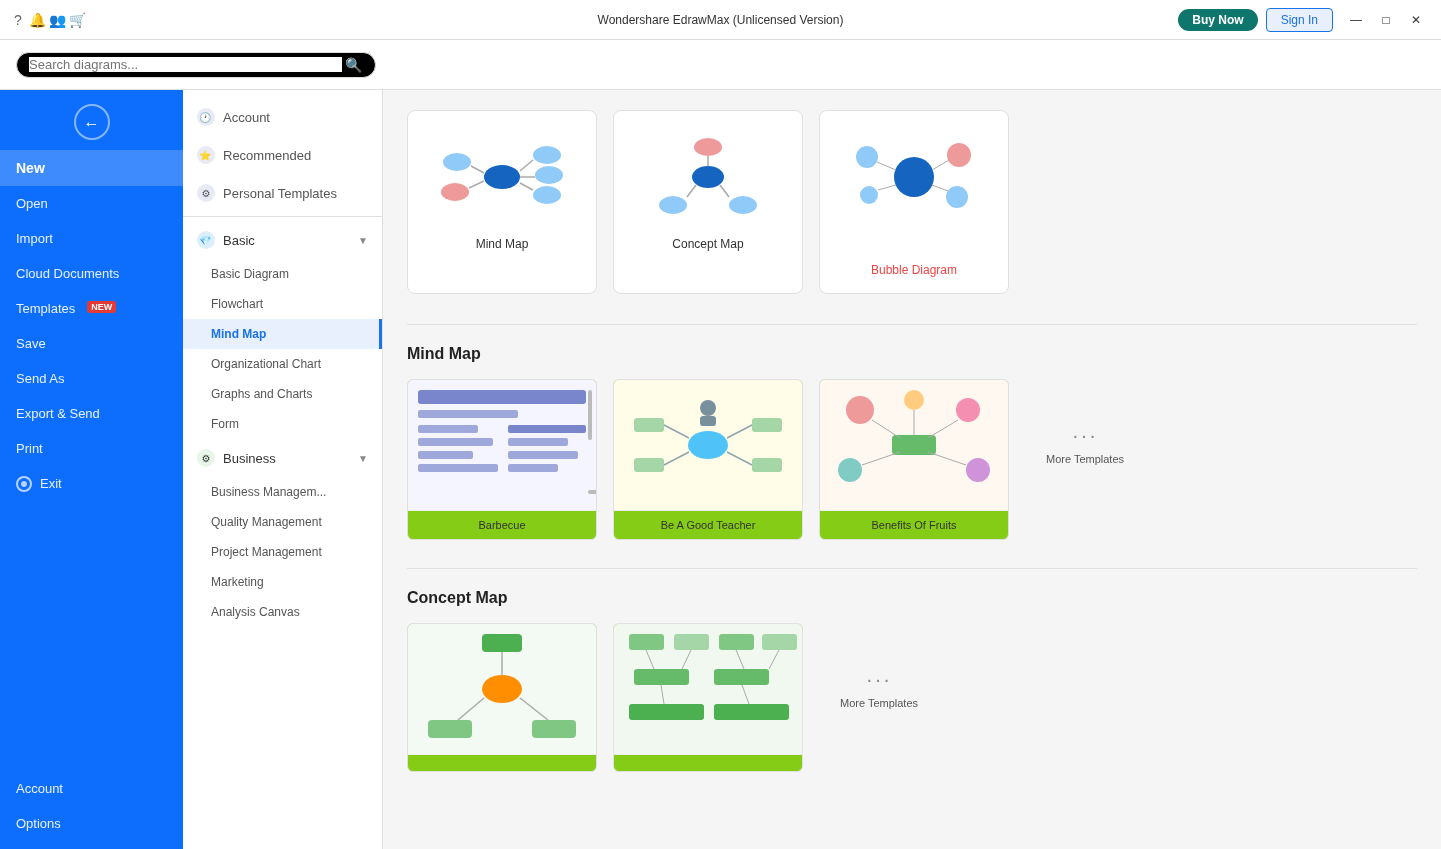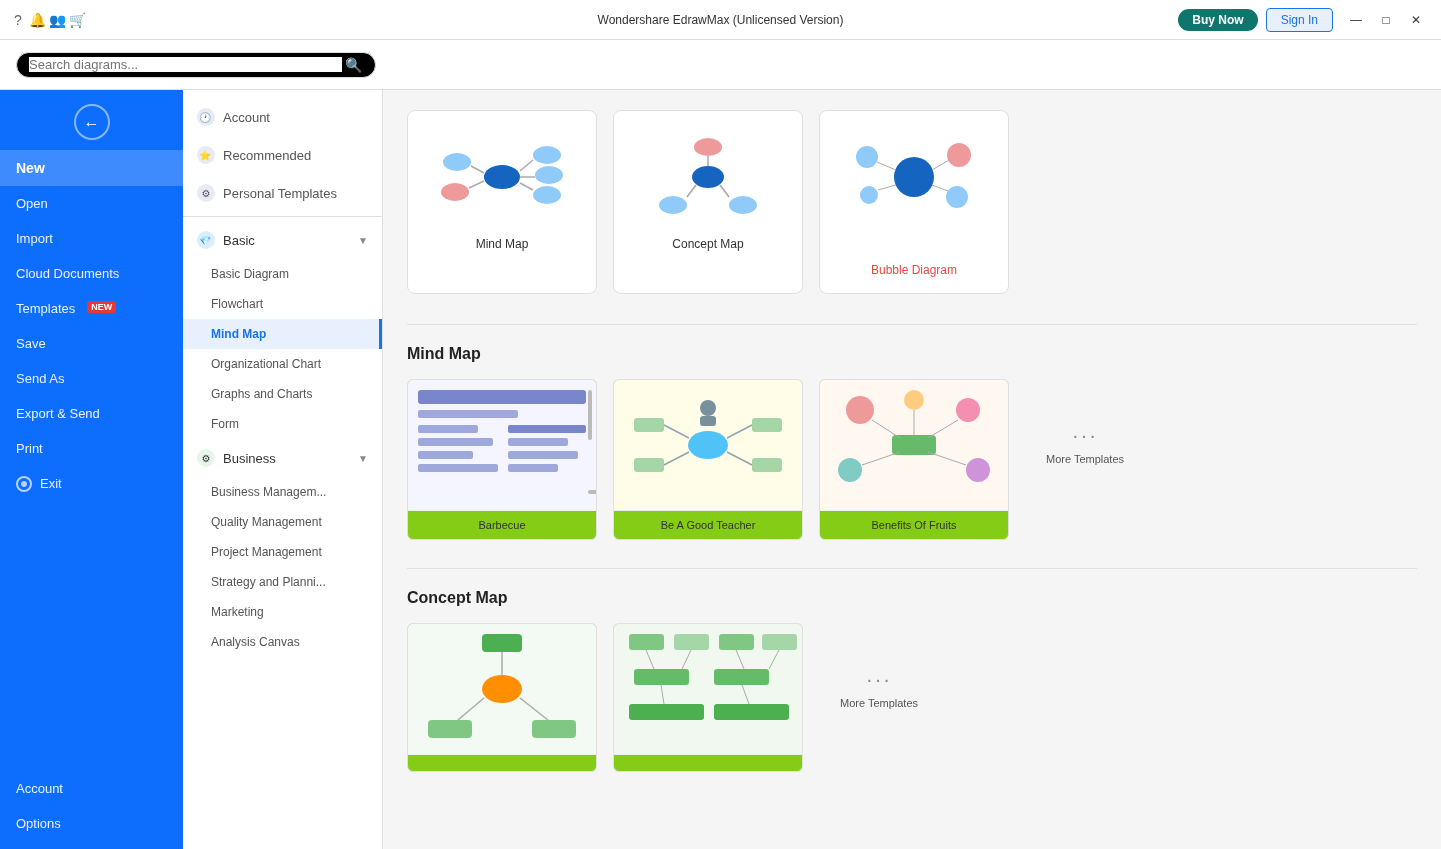--- a/index.html
+++ b/index.html
@@ -498,23 +498,20 @@
     <div class="mid-nav-item">
       <span>Business Managem...</span>
     </div>
     <div class="mid-nav-item">
       <span>Quality Management</span>
     </div>
     <div class="mid-nav-item">
       <span>Project Management</span>
     </div>
     <div class="mid-nav-item">
-      <span>Strategy and Planni...</span>
-    </div>
-    <div class="mid-nav-item">
       <span>Marketing</span>
     </div>
     <div class="mid-nav-item">
       <span>Analysis Canvas</span>
     </div>
   </div>
 
   <div class="main-content">
     <div class="template-area">
 

